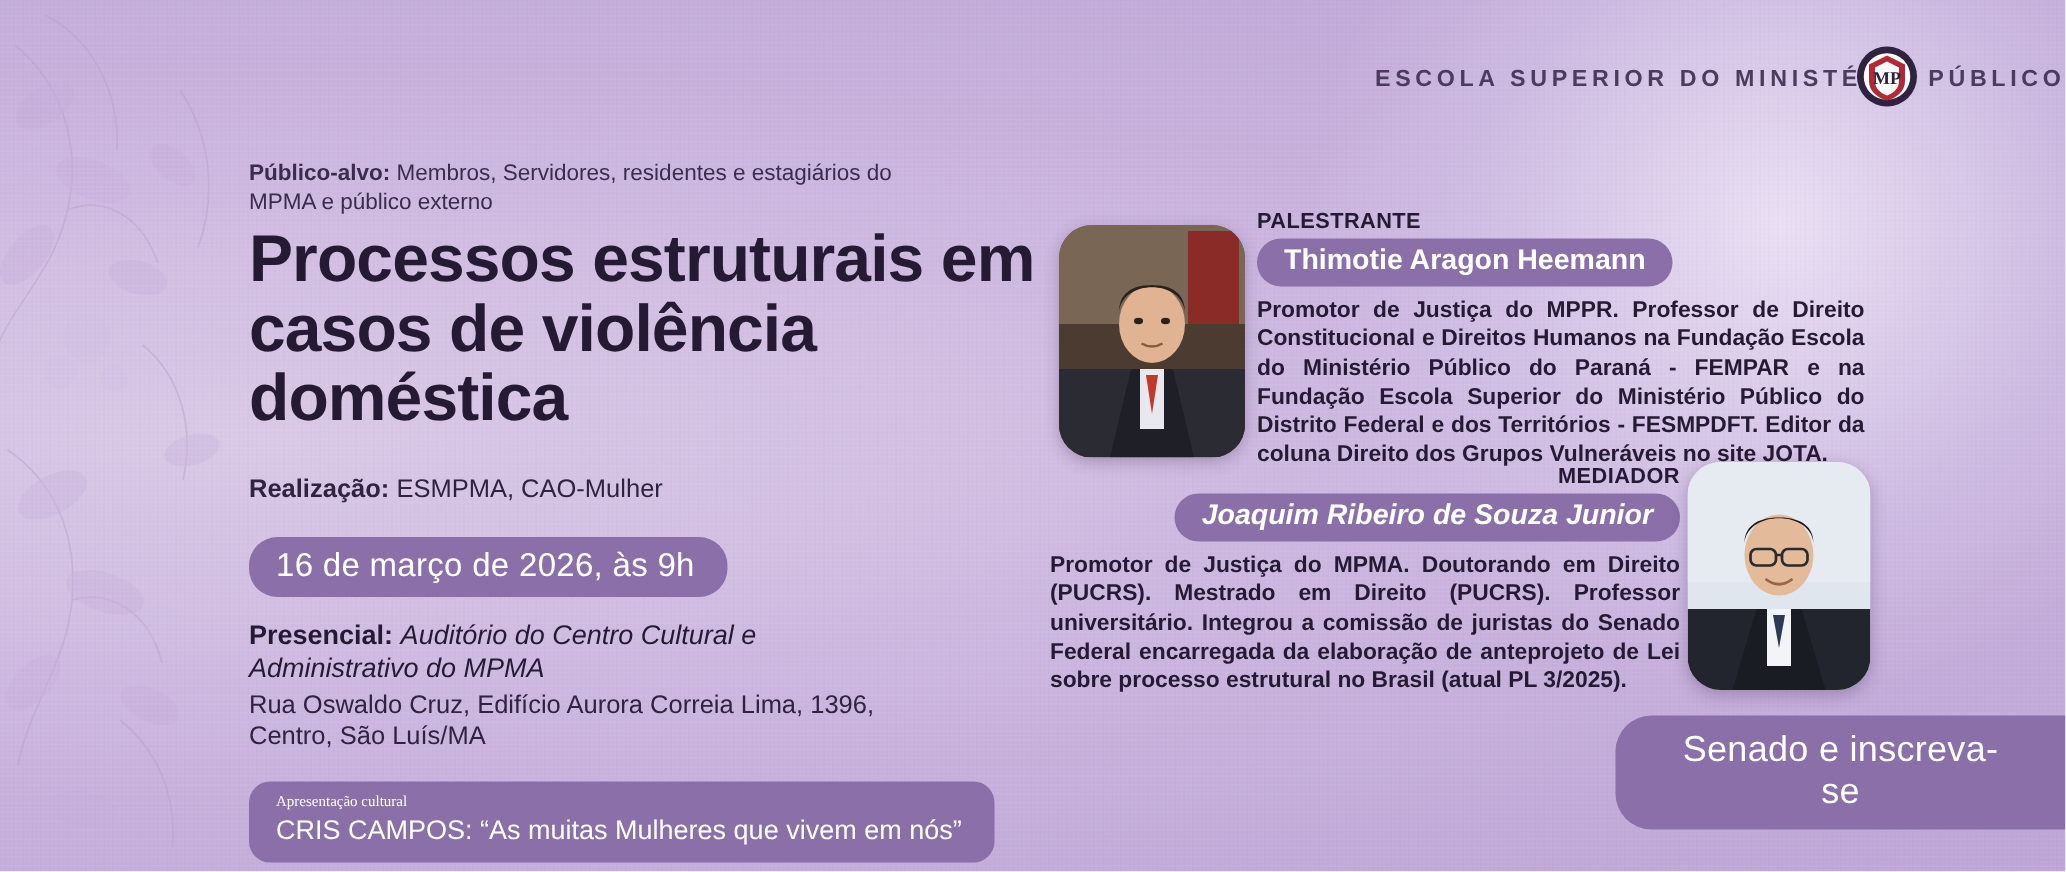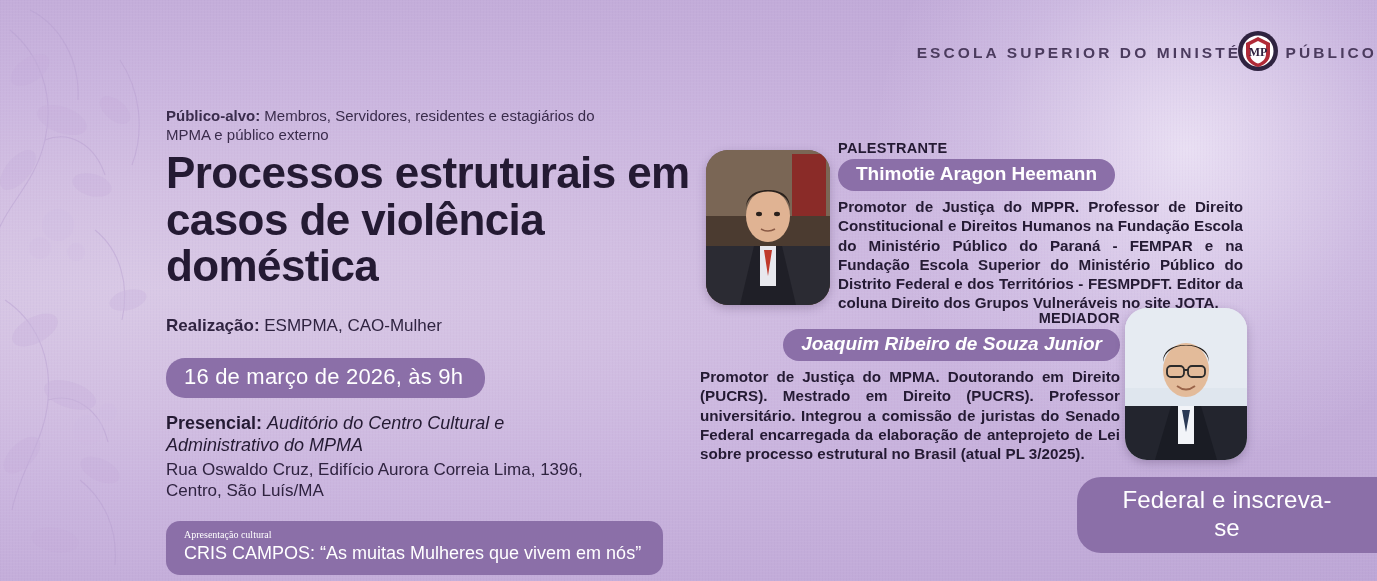--- a/index.html
+++ b/index.html
@@ -333,15 +333,15 @@
         <path d="M38,54 C40,32 82,32 84,54 C84,44 77,37 61,37 C45,37 38,44 38,54 Z" fill="#201a16"></path>
         <rect x="42" y="58" width="17" height="11" rx="4" fill="none" stroke="#2b2b2b" stroke-width="1.8"></rect>
         <rect x="63" y="58" width="17" height="11" rx="4" fill="none" stroke="#2b2b2b" stroke-width="1.8"></rect>
         <line x1="59" y1="62" x2="63" y2="62" stroke="#2b2b2b" stroke-width="1.8"></line>
         <path d="M52,78 Q61,85 70,78" stroke="#9a6449" stroke-width="1.8" fill="none"></path>
       </svg>
     </div>
 
   </div>
 
-  <div class="cta">Federal e inscreva-se</div>
+  <div class="cta">Senado e inscreva-se</div>
 
 </div>
 
 </body></html>

